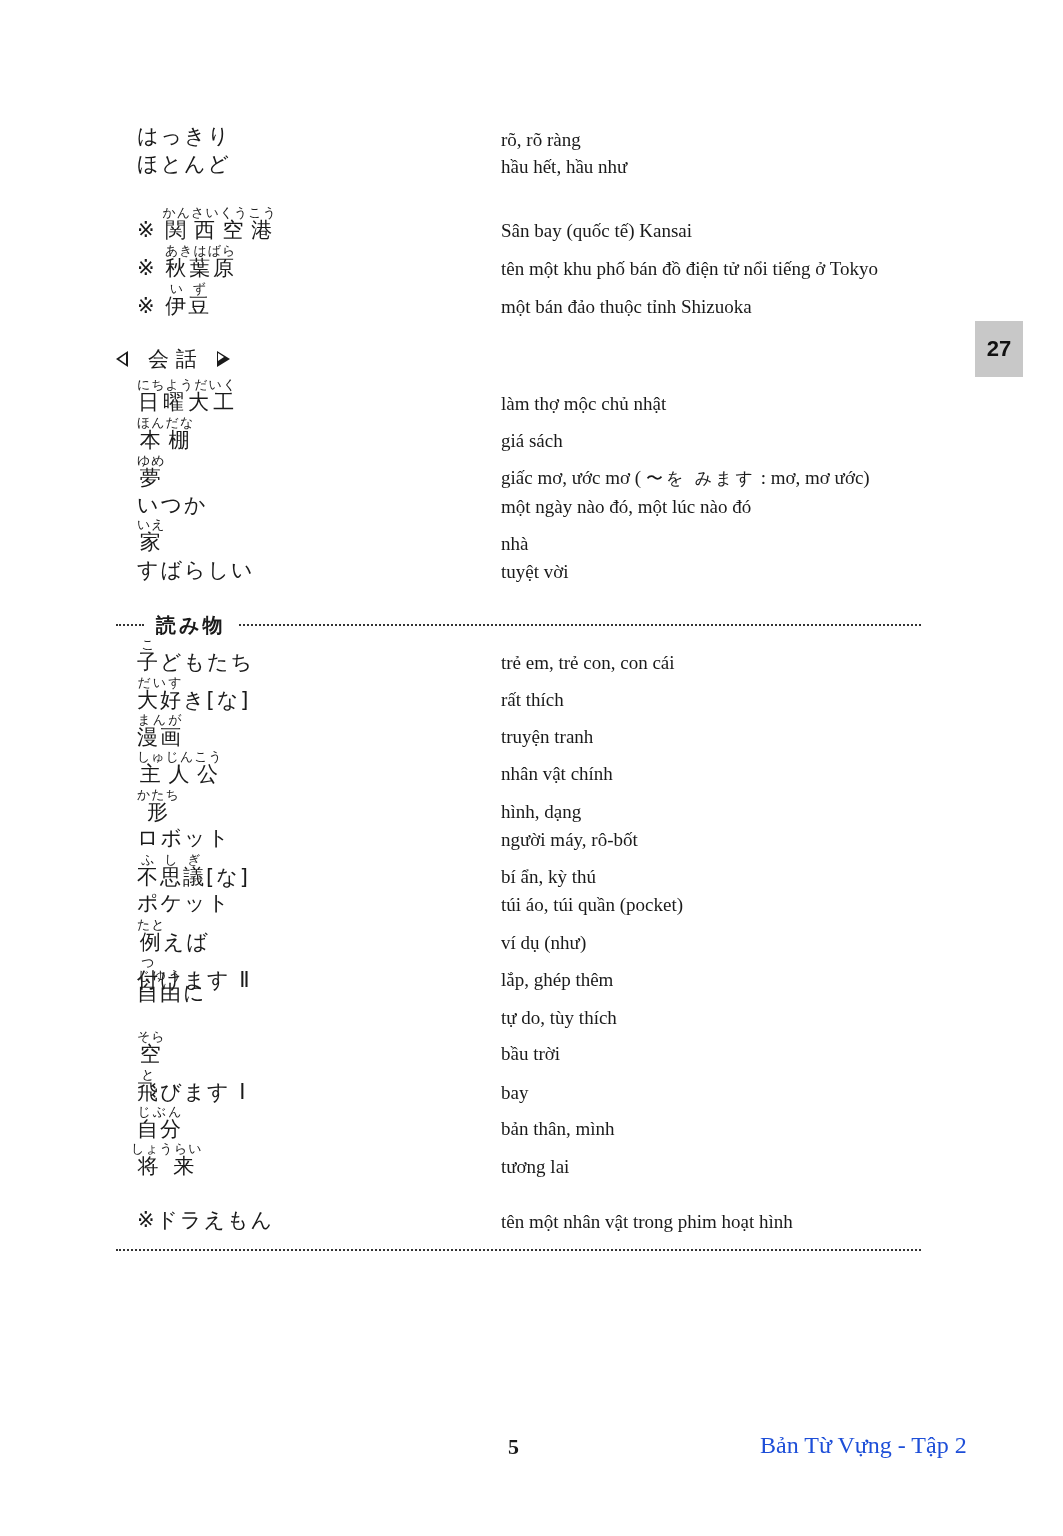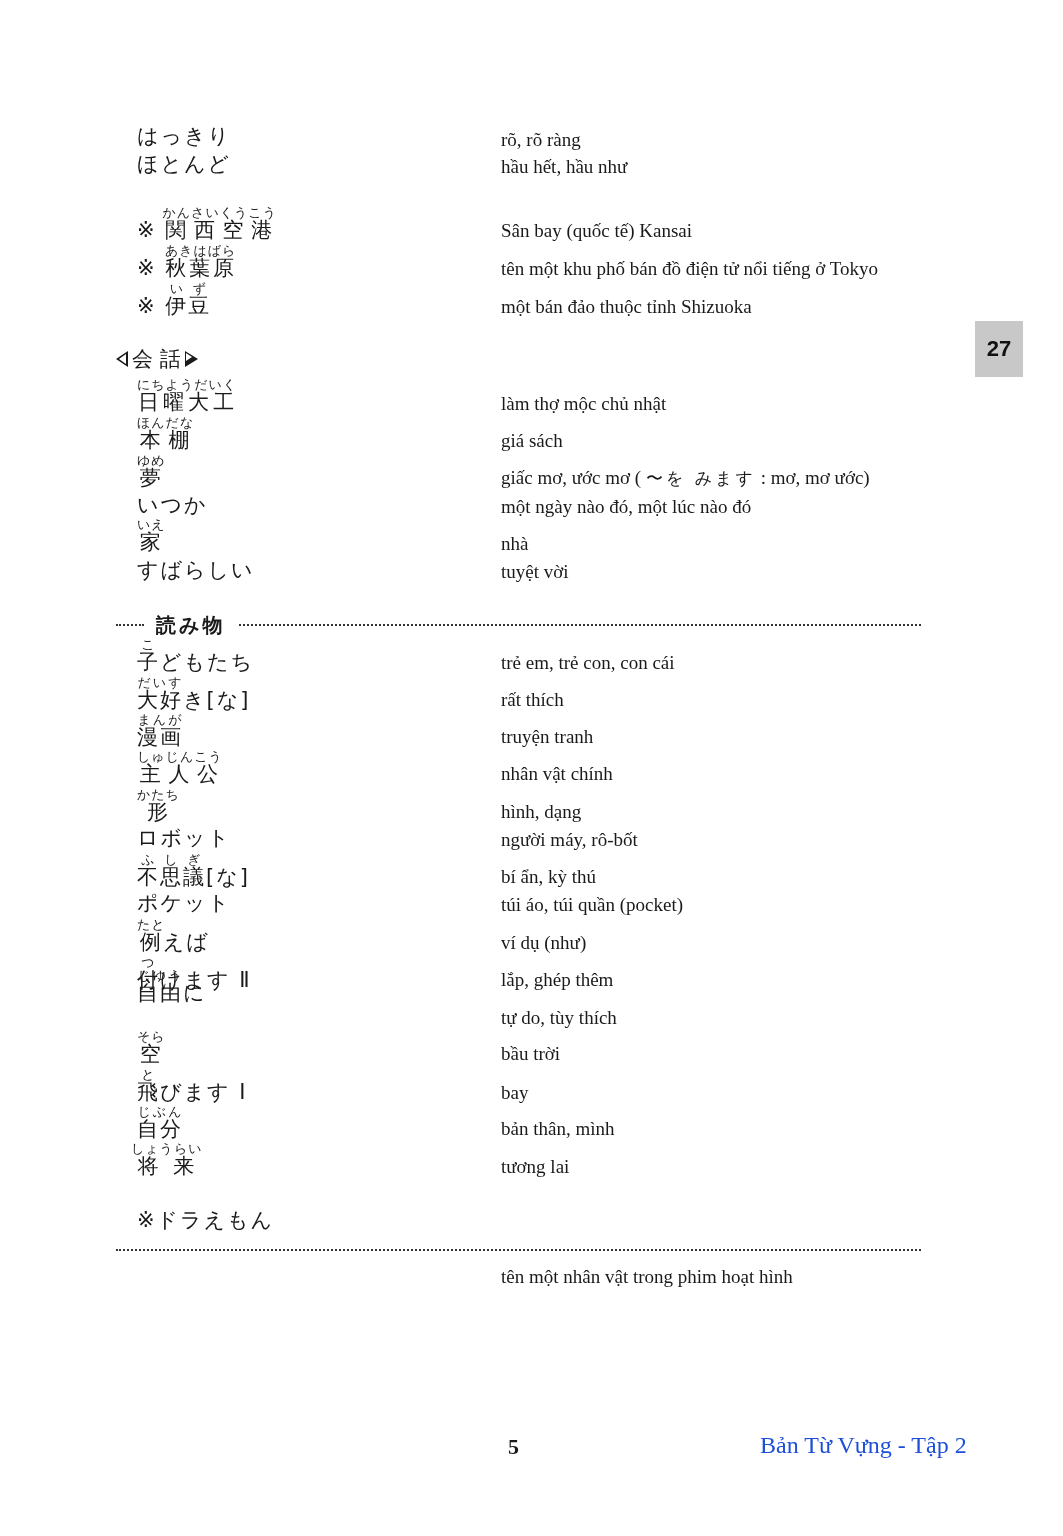--- a/index.html
+++ b/index.html
@@ -34,21 +34,21 @@
     }
     .vi .jpin {
       font-family: "DejaVu Sans", sans-serif;
       font-size: 17px;
       letter-spacing: 3px;
     }
     .section-kaiwa {
       position: absolute; left: 116px; top: 346px;
       font-family: "DejaVu Sans", sans-serif;
       font-size: 21px; line-height: 26px;
-      display: flex; align-items: center; gap: 4px;
+      display: flex; align-items: center; gap: 20px;
       white-space: nowrap;
     }
     .tri-left {
       display: inline-block; width: 0; height: 0;
       border-top: 8px solid transparent;
       border-bottom: 8px solid transparent;
       border-right: 12px solid #1a1a1a;
       position: relative;
     }
     .tri-left::after {
@@ -246,18 +246,18 @@
   <ruby><span>自分</span><rt>じぶん</rt></ruby>
 </div>
 <div class="vi" style="top:1118px">bản thân, mình</div>
 
 <div class="jp" style="top:1142px;left:110px">
   <ruby><span>将来</span><rt>しょうらい</rt></ruby>
 </div>
 <div class="vi" style="top:1156px">tương lai</div>
 
 <div class="jp" style="top:1208px">※ドラえもん</div>
-<div class="vi" style="top:1266px">tên một nhân vật trong phim hoạt hình</div>
+<div class="vi" style="top:1211px">tên một nhân vật trong phim hoạt hình</div>
 
 <div class="dotted-end"></div>
 
 <div class="page-number">5</div>
 <div class="book-title">Bản Từ Vựng - Tập 2</div>
 
 </body></html>

